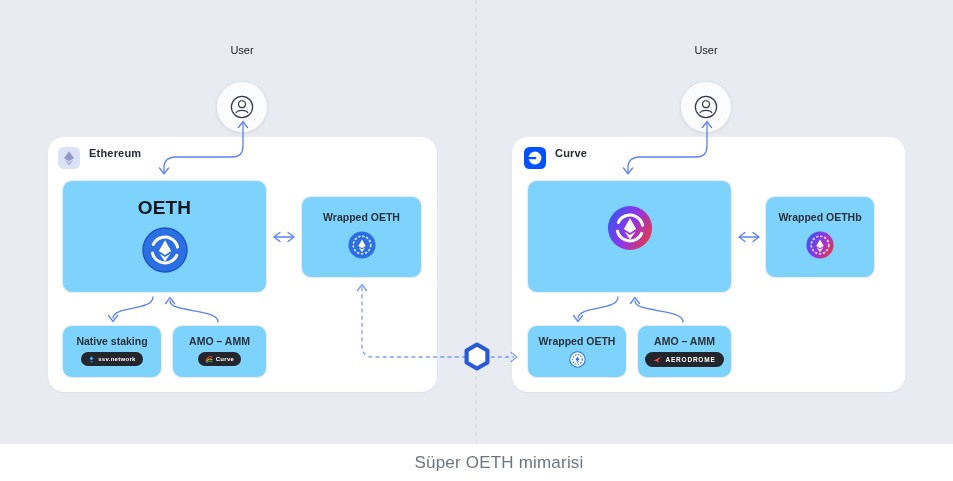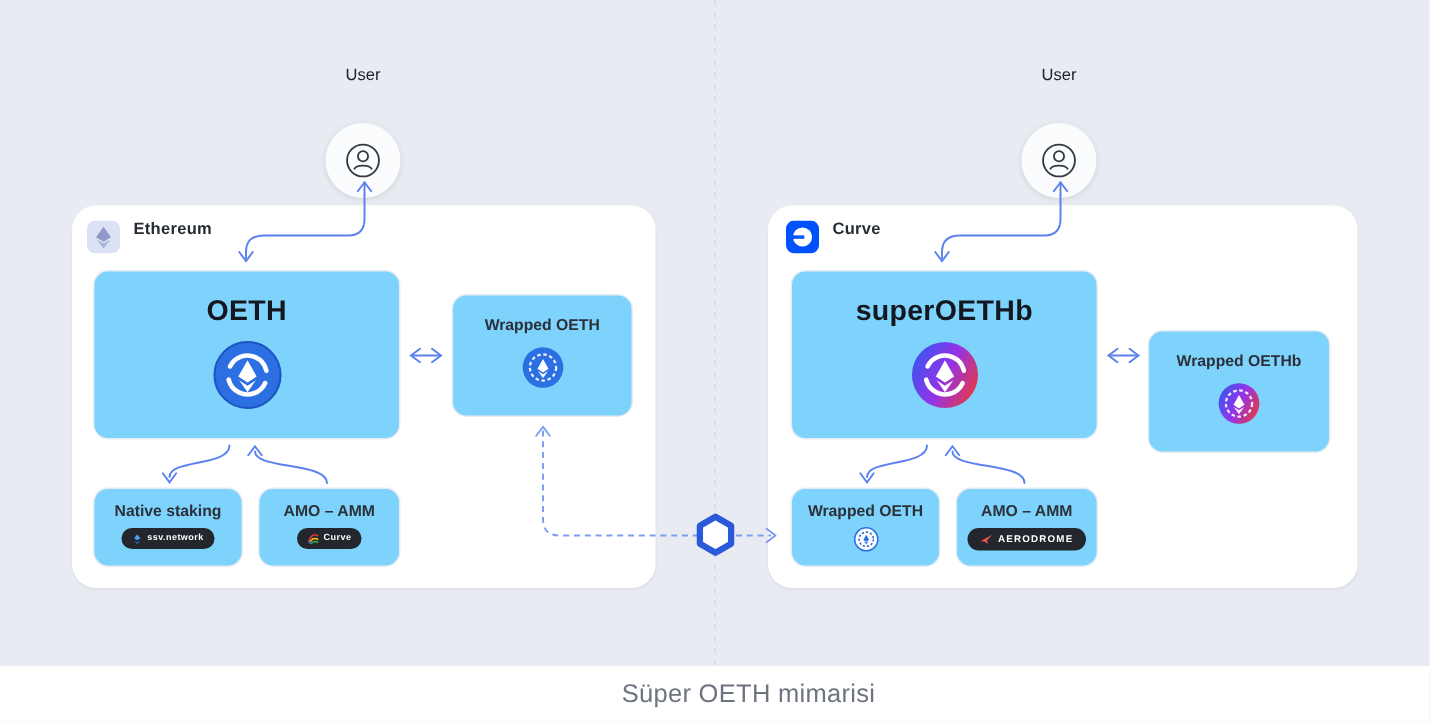--- a/index.html
+++ b/index.html
@@ -183,26 +183,25 @@
       <div class="box-title">AMO – AMM</div>
       <div class="pill">
         <svg width="8" height="8">
             <use href="#sym-curve"></use>
           </svg>
         <span class="pill-text">Curve</span>
       </div>
     </div>
 
     <div class="box box-main" style="left:527px; top:180px;">
-      <div class="box-title">superOETHb</div>
       <svg class="logo">
           <use href="#sym-soeth"></use>
         </svg>
     </div>
-    <div class="box box-side" style="left:765px; top:196px; width:122px;margin-top:24px;">
+    <div class="box box-side" style="left:765px; top:196px; width:110px;">
       <div class="box-title">Wrapped OETHb</div>
       <svg class="logo">
           <use href="#sym-woethb"></use>
         </svg>
     </div>
     <div class="box box-sm" style="left:527px; top:325px;">
       <div class="box-title">Wrapped OETH</div>
       <svg class="logo-tiny">
           <use href="#sym-woeth-small"></use>
         </svg>

